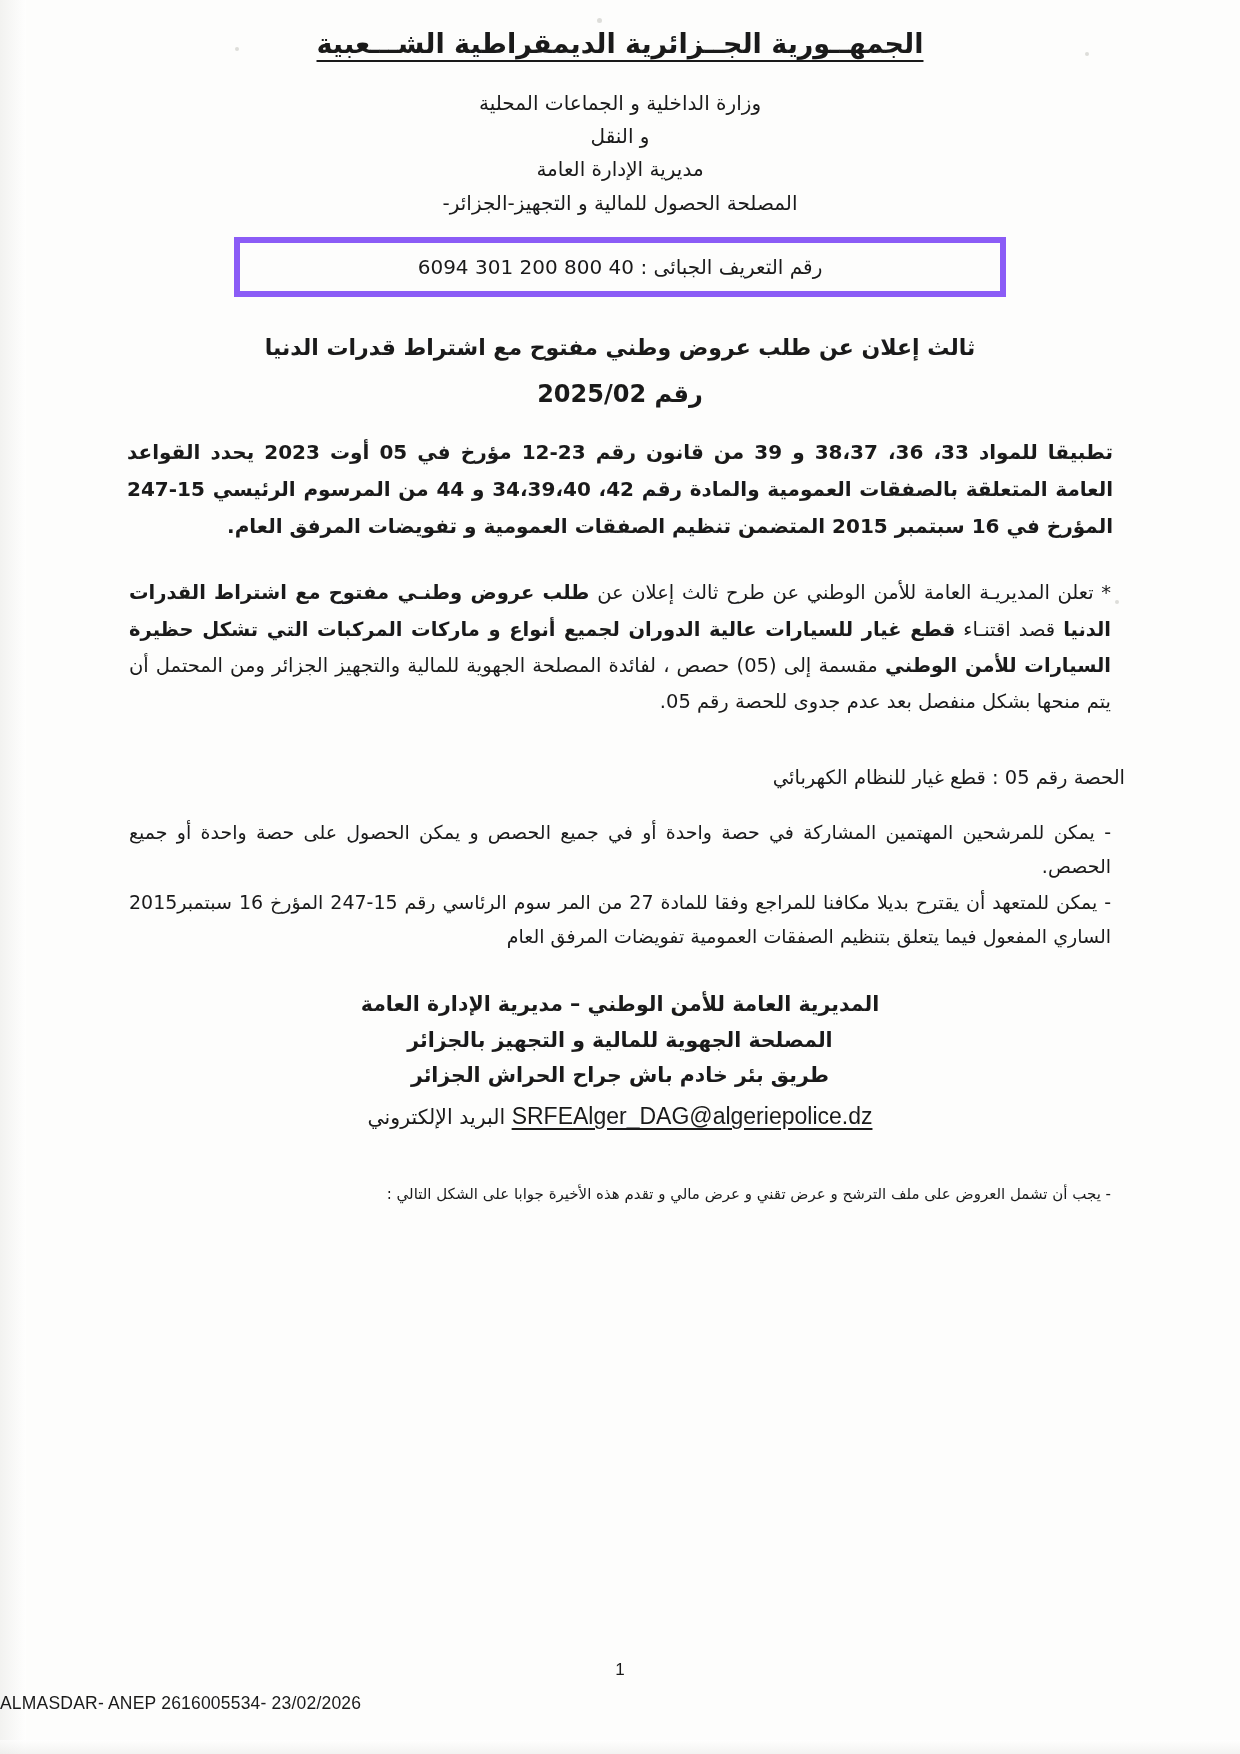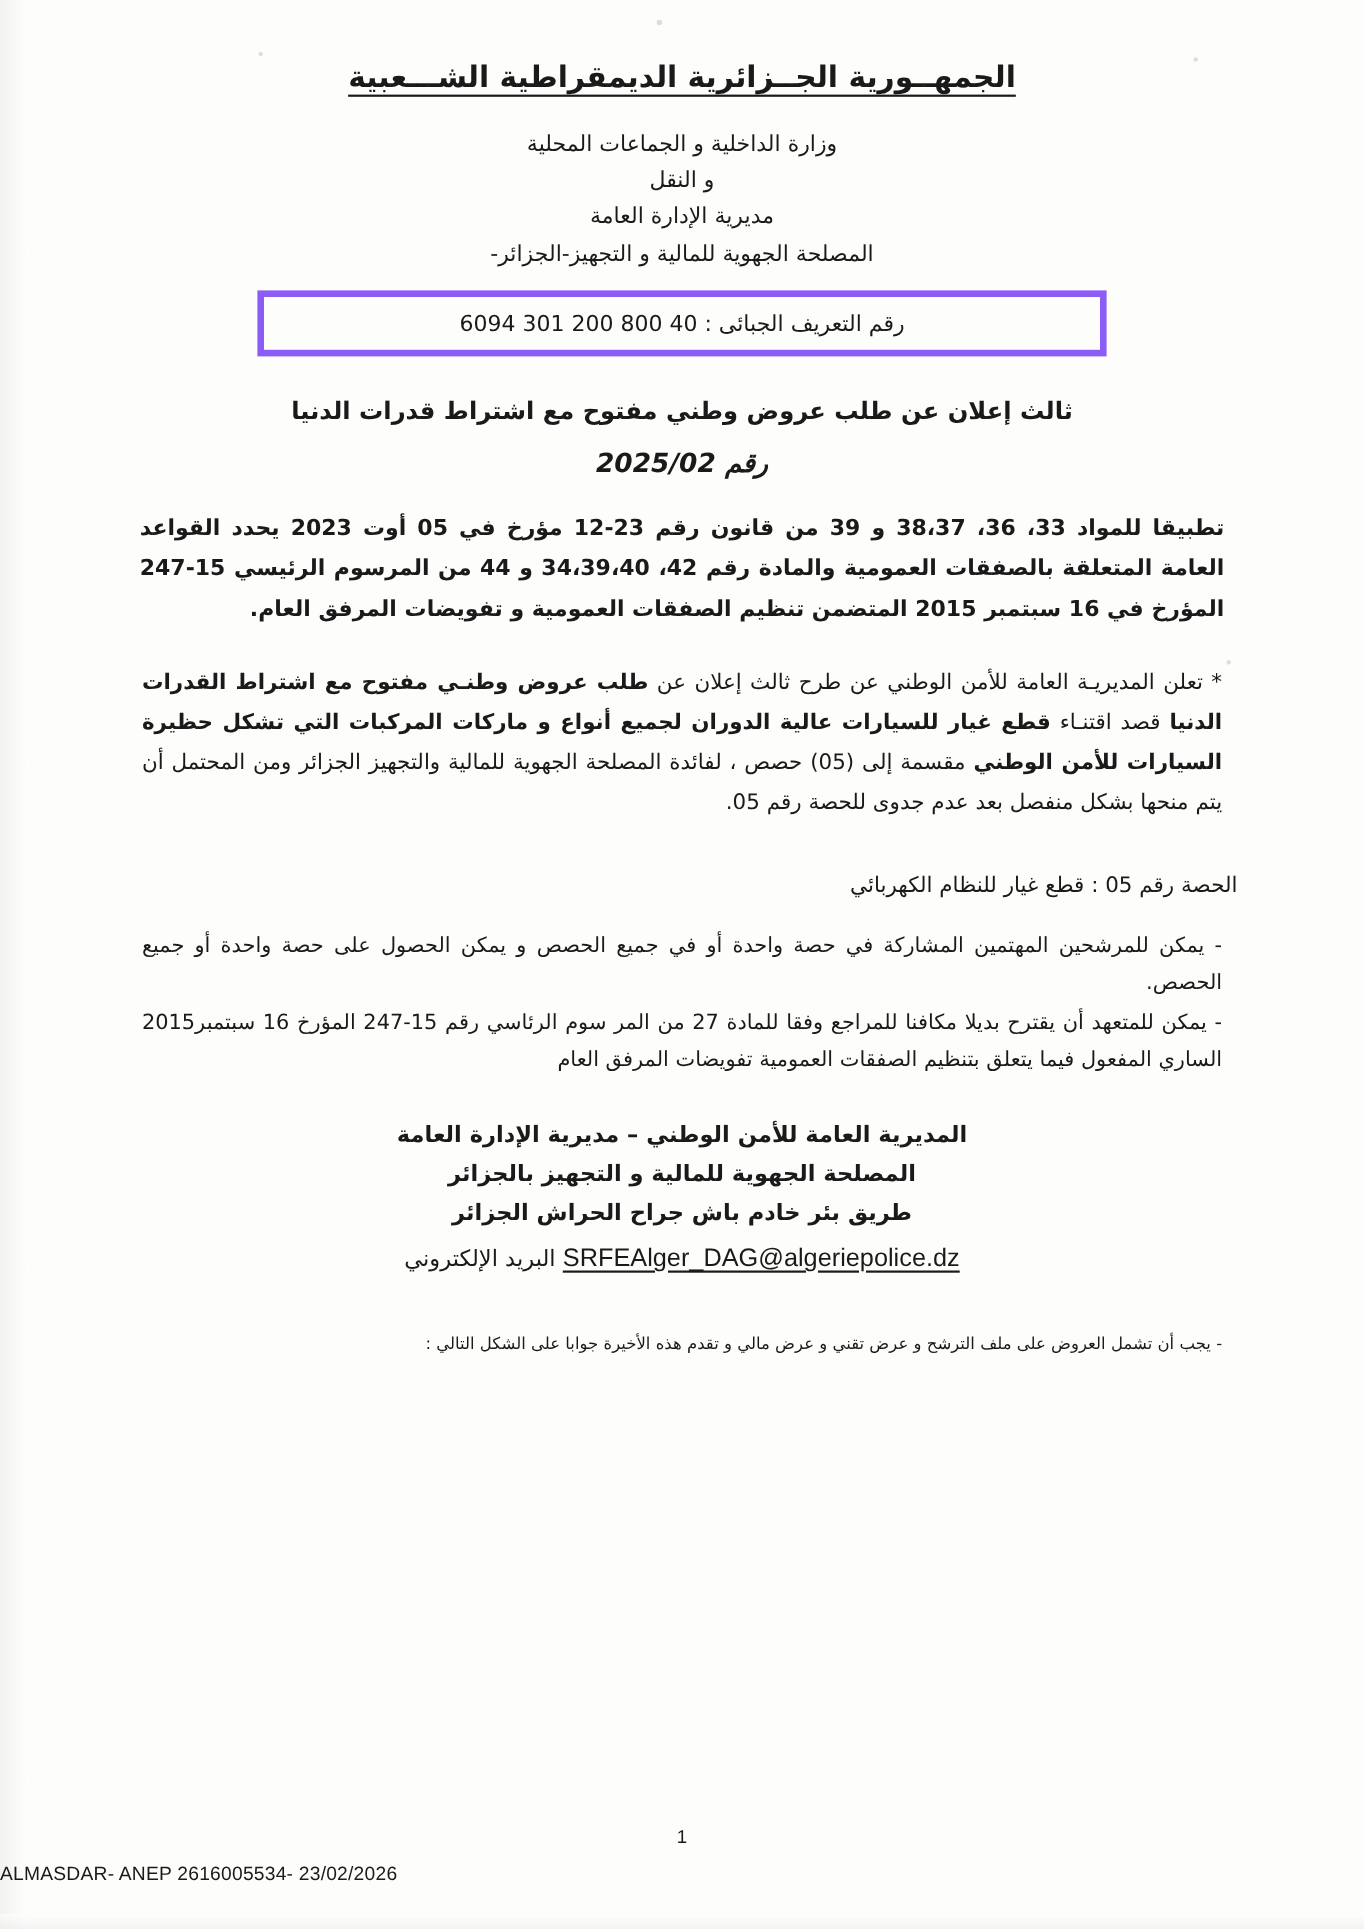--- a/index.html
+++ b/index.html
@@ -31,23 +31,23 @@
   }
   .scan-edge-bottom {
     position: absolute;
     left: 0; right: 0; bottom: 0;
     height: 14px;
     background: linear-gradient(to top, #ececea, #ffffff);
     opacity: .6;
   }
   .content {
     position: relative;
-    margin: 12px auto;
+    margin: 0 auto;
     width: 1010px;
-    padding-top: 39px;
+    padding-top: 24px;
     direction: rtl;
     text-align: center;
   }
   .title-main {
     font-size: 27px;
     font-weight: 700;
     letter-spacing: 1px;
     text-decoration: underline;
     text-underline-offset: 7px;
     margin-bottom: 22px;
@@ -73,21 +73,20 @@
   .announce-title {
     margin-top: 32px;
     font-size: 22px;
     font-weight: 700;
     line-height: 1.7;
   }
   .announce-number {
     margin-top: 14px;
     font-size: 24px;
     font-weight: 700;
-    font-style: italic;
   }
   .legal-para {
     margin: 26px 12px 0 12px;
     font-size: 20px;
     font-weight: 700;
     line-height: 1.85;
     text-align: justify;
     text-align-last: right;
     direction: rtl;
   }
@@ -202,21 +201,21 @@
   <div class="speck" style="left:1115px; top:600px; width:4px; height:4px;"></div>
 
   <div class="content">
 
     <div class="title-main">الجمهــورية الجــزائرية الديمقراطية الشـــعبية</div>
 
     <div class="ministry-block">
       <div>وزارة الداخلية و الجماعات المحلية</div>
       <div>و النقل</div>
       <div>مديرية الإدارة العامة</div>
-      <div>المصلحة الجهوية للمالية و التجهيز-الجزائر-</div>
+      <div>المصلحة الحصول للمالية و التجهيز-الجزائر-</div>
     </div>
 
     <div class="fiscal-box">
       <span>رقم التعريف الجبائى :</span>
       <span>40 800 200 301 6094</span>
     </div>
 
     <div class="announce-title">ثالث إعلان عن طلب عروض وطني مفتوح مع اشتراط قدرات الدنيا</div>
 
     <div class="announce-number">رقم 2025/02</div>

